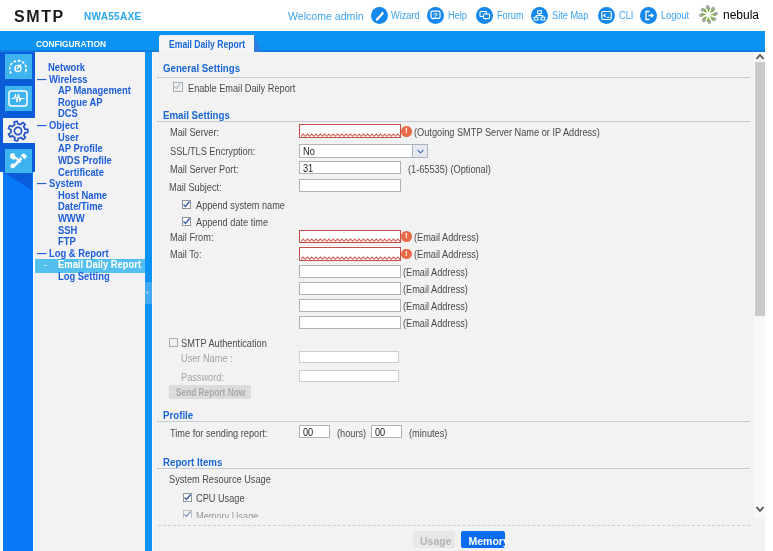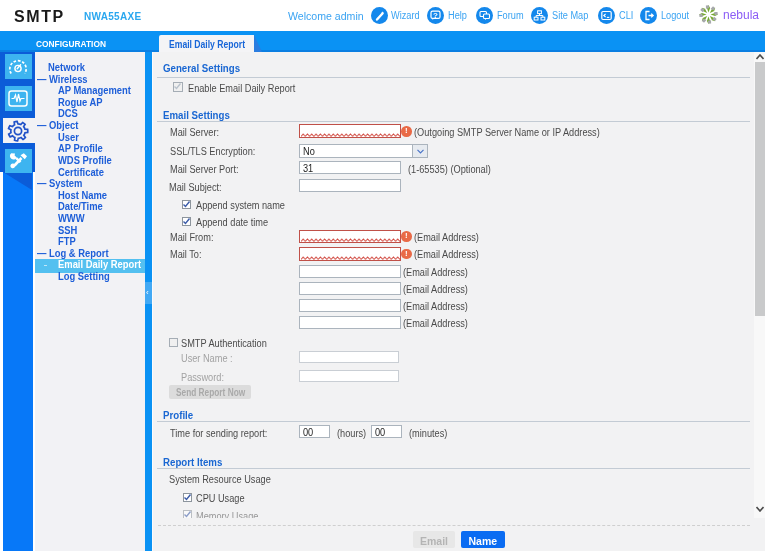--- a/index.html
+++ b/index.html
@@ -101,21 +101,21 @@
 </g>
 <use href="#gpet" transform="rotate(90)"></use>
 <use href="#gpet" transform="rotate(180)"></use>
 <use href="#gpet" transform="rotate(270)"></use>
 <use href="#gpet" transform="rotate(45)"></use>
 <use href="#gpet" transform="rotate(135)"></use>
 <use href="#gpet" transform="rotate(225)"></use>
 <use href="#gpet" transform="rotate(315)"></use>
 </g>
 </svg>
-<div class="a" style="left:723px;top:8px;font-size:12px;color:#8b5cf6">nebula</div>
+<div class="a" style="left:723px;top:8px;font-size:12px;color:#000000">nebula</div>
 
 <div class="a" style="left:0;top:31px;width:765px;height:21px;background:#0a92f4"></div>
 <div class="a" style="left:0;top:50px;width:765px;height:2px;background:#0b7fe2"></div>
 
 <div class="a" style="left:36px;top:38px;font-size:9.5px;font-weight:bold;color:#fff;transform:scaleX(0.88);transform-origin:0 0">CONFIGURATION</div>
 
 <div class="a" style="left:159px;top:35px;width:95px;height:17px;background:#f4f4f6;border-radius:2px 0 0 0"></div>
 <div class="a" style="left:254px;top:35px;width:0;height:0;border-bottom:17px solid #2a7de0;border-right:8px solid transparent"></div>
 <div class="a" style="left:168.5px;top:39px;font-size:10px;font-weight:bold;color:#1866d8;transform:scaleX(0.86);transform-origin:0 0;white-space:nowrap">Email Daily Report</div>
 
@@ -298,17 +298,17 @@
 <svg class="a" style="left:755.5px;top:53.5px" width="8" height="6" viewBox="0 0 8 6">
     <path d="M0.5 5 L4 1 L7.5 5" fill="none" stroke="#4a4a4a" stroke-width="1.6"></path>
   </svg>
 <div class="a" style="left:754.5px;top:62px;width:10px;height:254px;background:#c9cacb"></div>
 <svg class="a" style="left:755.5px;top:506px" width="8" height="6" viewBox="0 0 8 6">
     <path d="M0.5 1 L4 5 L7.5 1" fill="none" stroke="#4a4a4a" stroke-width="1.6"></path>
   </svg>
 
 <div class="a" style="left:158px;top:524.5px;width:592px;height:0;border-top:1px dashed #cfcfcf"></div>
 <div class="a" style="left:413px;top:531px;width:42px;height:17px;background:#e7e7e7;border-radius:2px"></div>
-<div class="a" style="left:420px;top:535px;font-size:10.5px;font-weight:bold;color:#b4b4b4">Email</div>
+<div class="a" style="left:420px;top:535px;font-size:10.5px;font-weight:bold;color:#b4b4b4">Usage</div>
 <div class="a" style="left:461px;top:531px;width:44px;height:17px;background:#0a6cf2;border-radius:2px"></div>
-<div class="a" style="left:468.5px;top:535px;font-size:10.5px;font-weight:bold;color:#fff">Name</div>
+<div class="a" style="left:468.5px;top:535px;font-size:10.5px;font-weight:bold;color:#fff">Memory</div>
 
 <div class="a" style="left:765px;top:31px;width:8px;height:520px;background:#fff"></div>
 
 </body></html>

